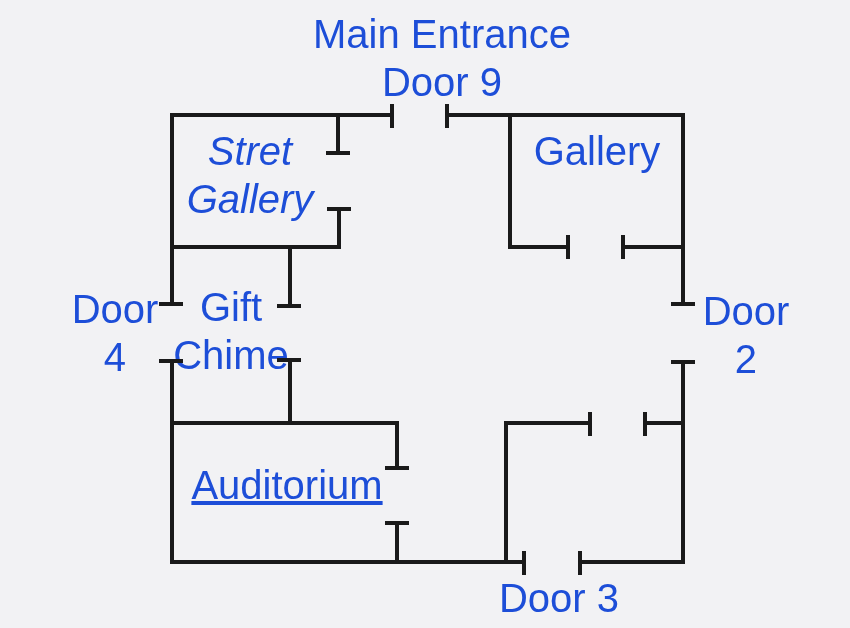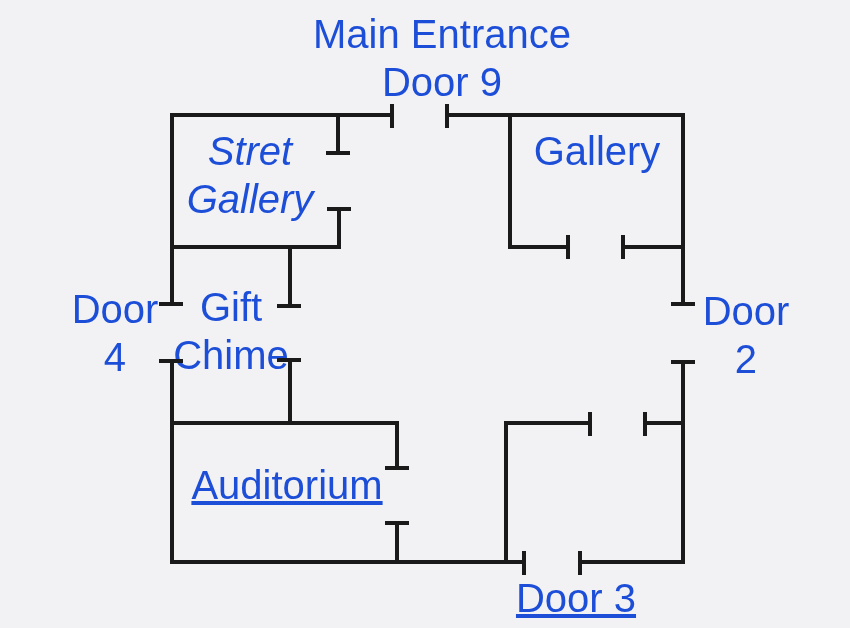--- a/index.html
+++ b/index.html
@@ -58,21 +58,21 @@
   <div class="label" style="left:746px; top:287px;">
     <div>Door</div>
     <div>2</div>
   </div>
 
   <div class="label" style="left:287px; top:461px;text-decoration:underline;">
     <div>Auditorium</div>
   </div>
 
 
-  <div class="label" style="left:576px; top:574px;text-decoration:underline;">
+  <div class="label" style="left:559px; top:574px;">
     <div>Door 3</div>
   </div>
 
 <div class="wall" style="left: 170px; top: 113px; width: 224px; height: 4px; background: rgb(26, 26, 26);"></div>
     <div class="wall" style="left: 445px; top: 113px; width: 240px; height: 4px; background: rgb(26, 26, 26);"></div>
     <div class="wall" style="left: 170px; top: 245px; width: 171px; height: 4px; background: rgb(26, 26, 26);"></div>
     <div class="wall" style="left: 508px; top: 245px; width: 62px; height: 4px; background: rgb(26, 26, 26);"></div>
     <div class="wall" style="left: 621px; top: 245px; width: 64px; height: 4px; background: rgb(26, 26, 26);"></div>
     <div class="wall" style="left: 170px; top: 421px; width: 229px; height: 4px; background: rgb(26, 26, 26);"></div>
     <div class="wall" style="left: 504px; top: 421px; width: 88px; height: 4px; background: rgb(26, 26, 26);"></div>

